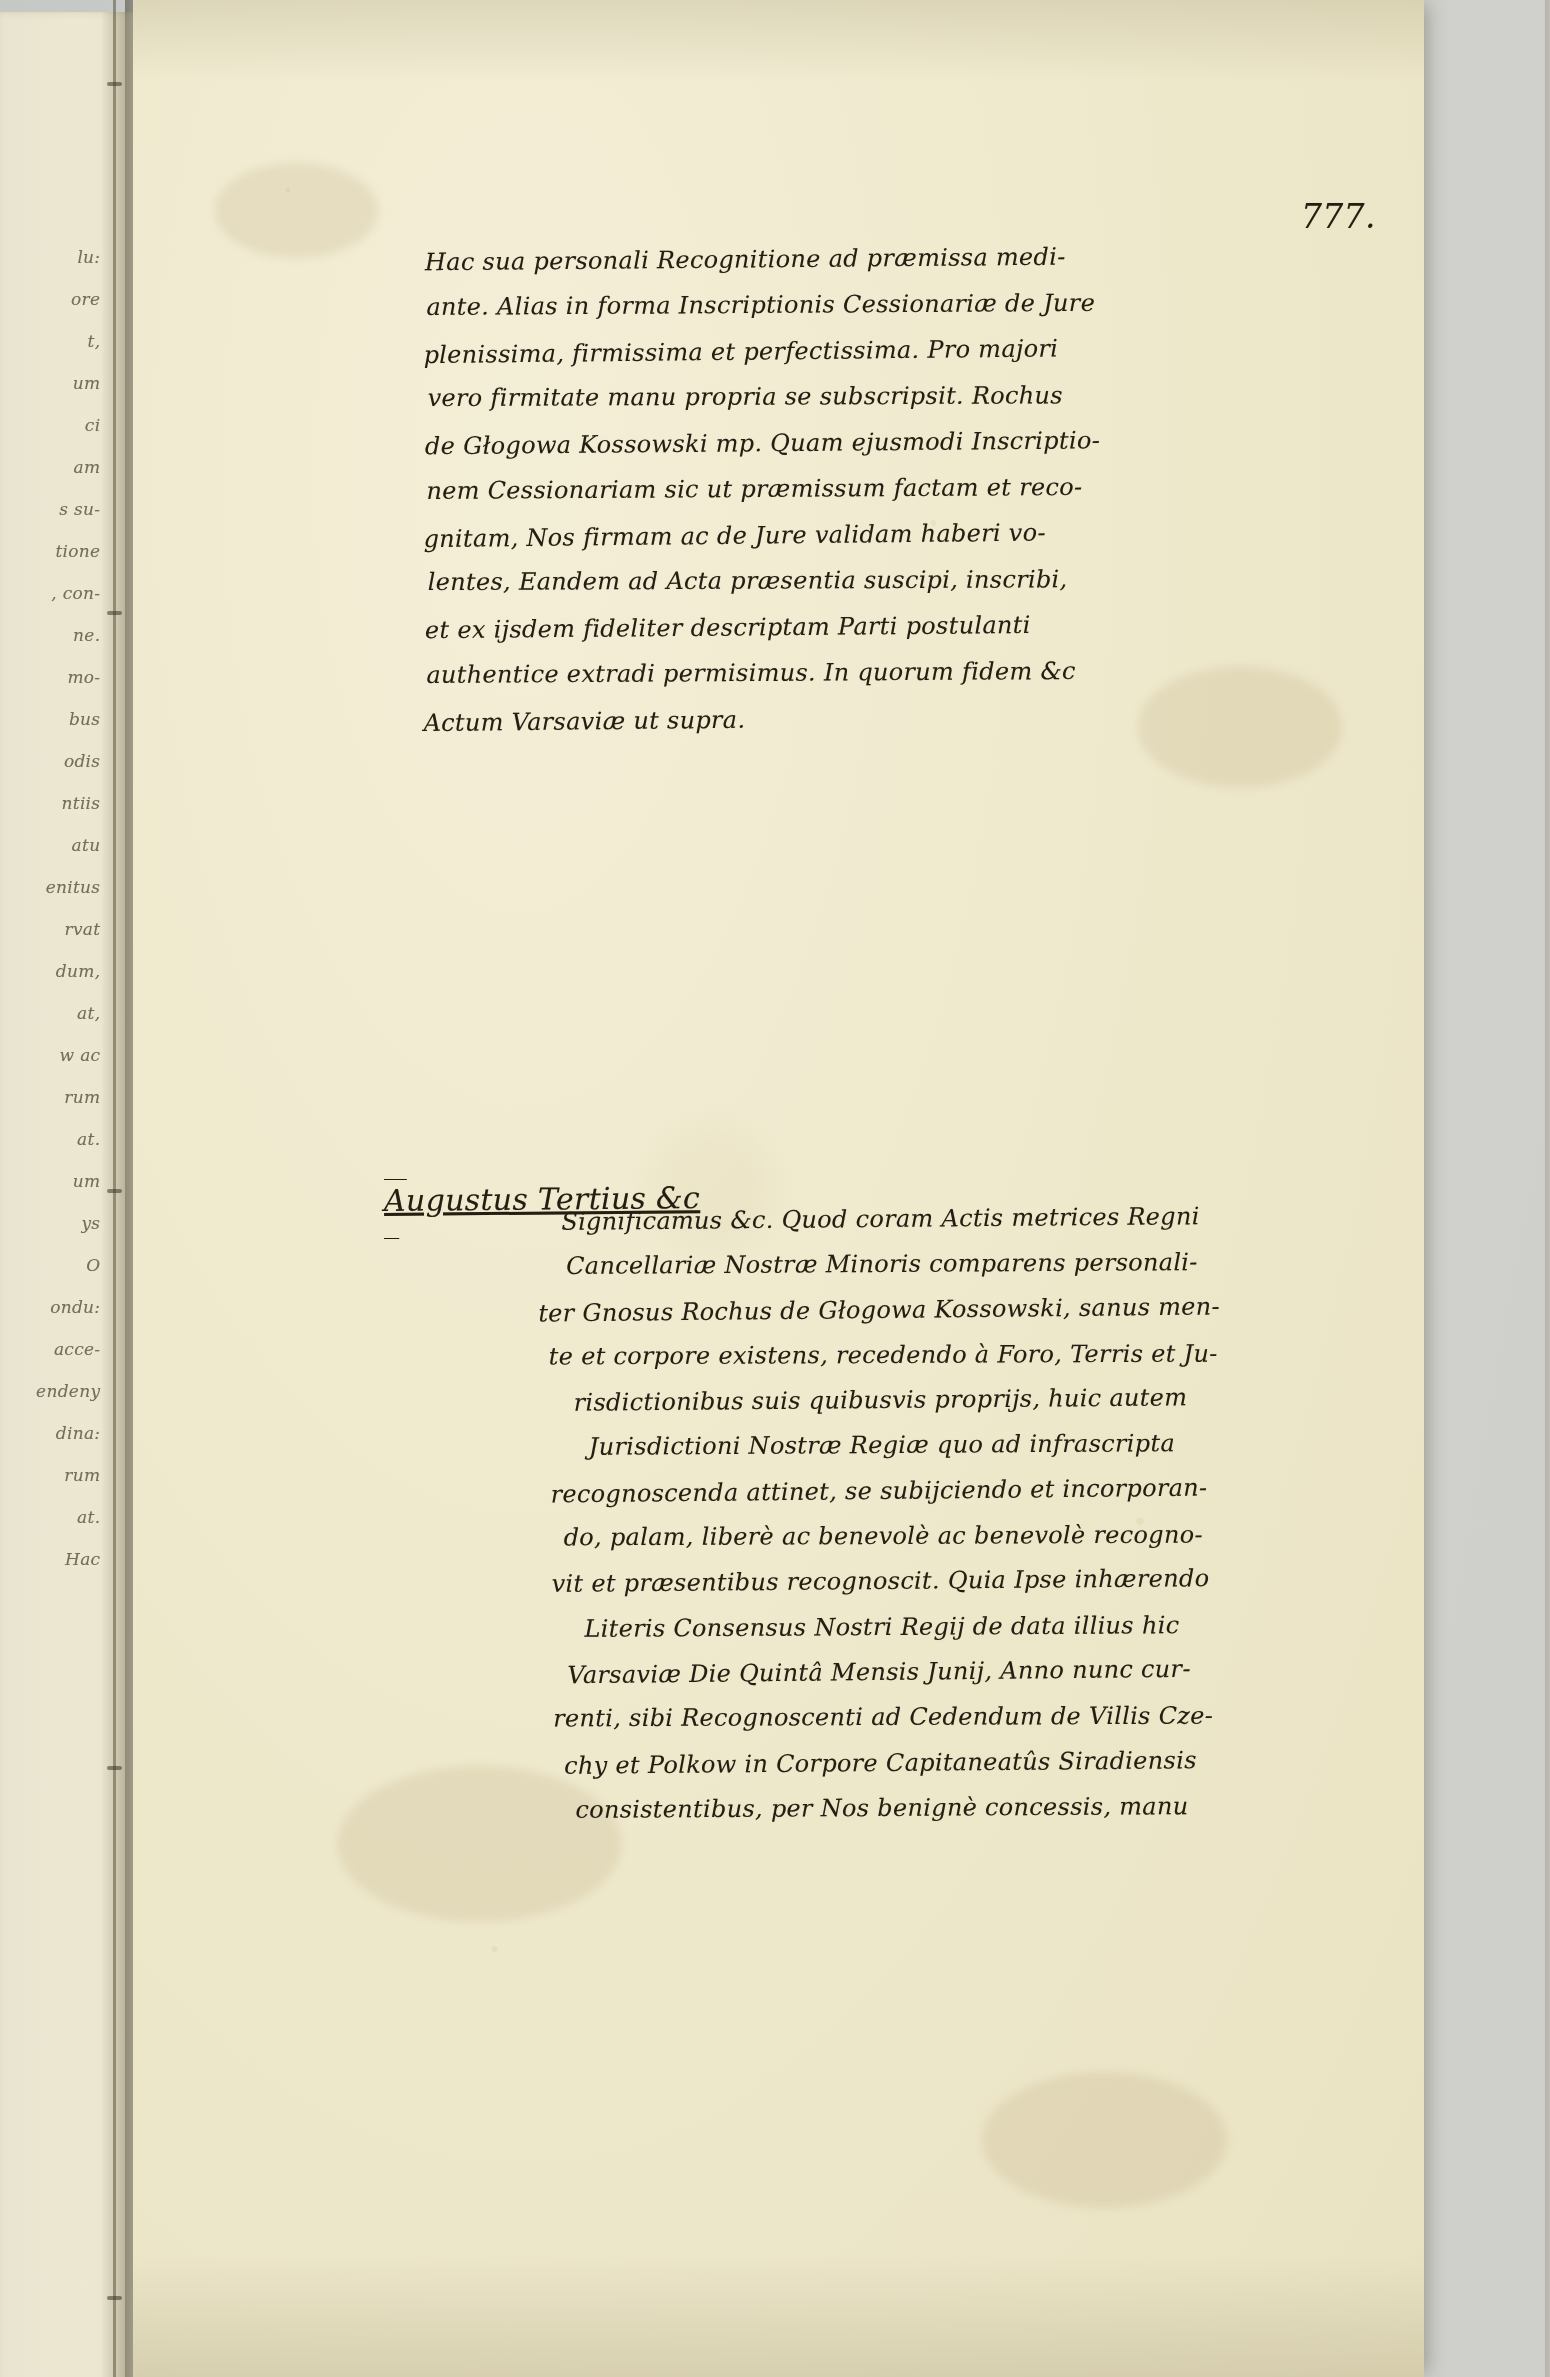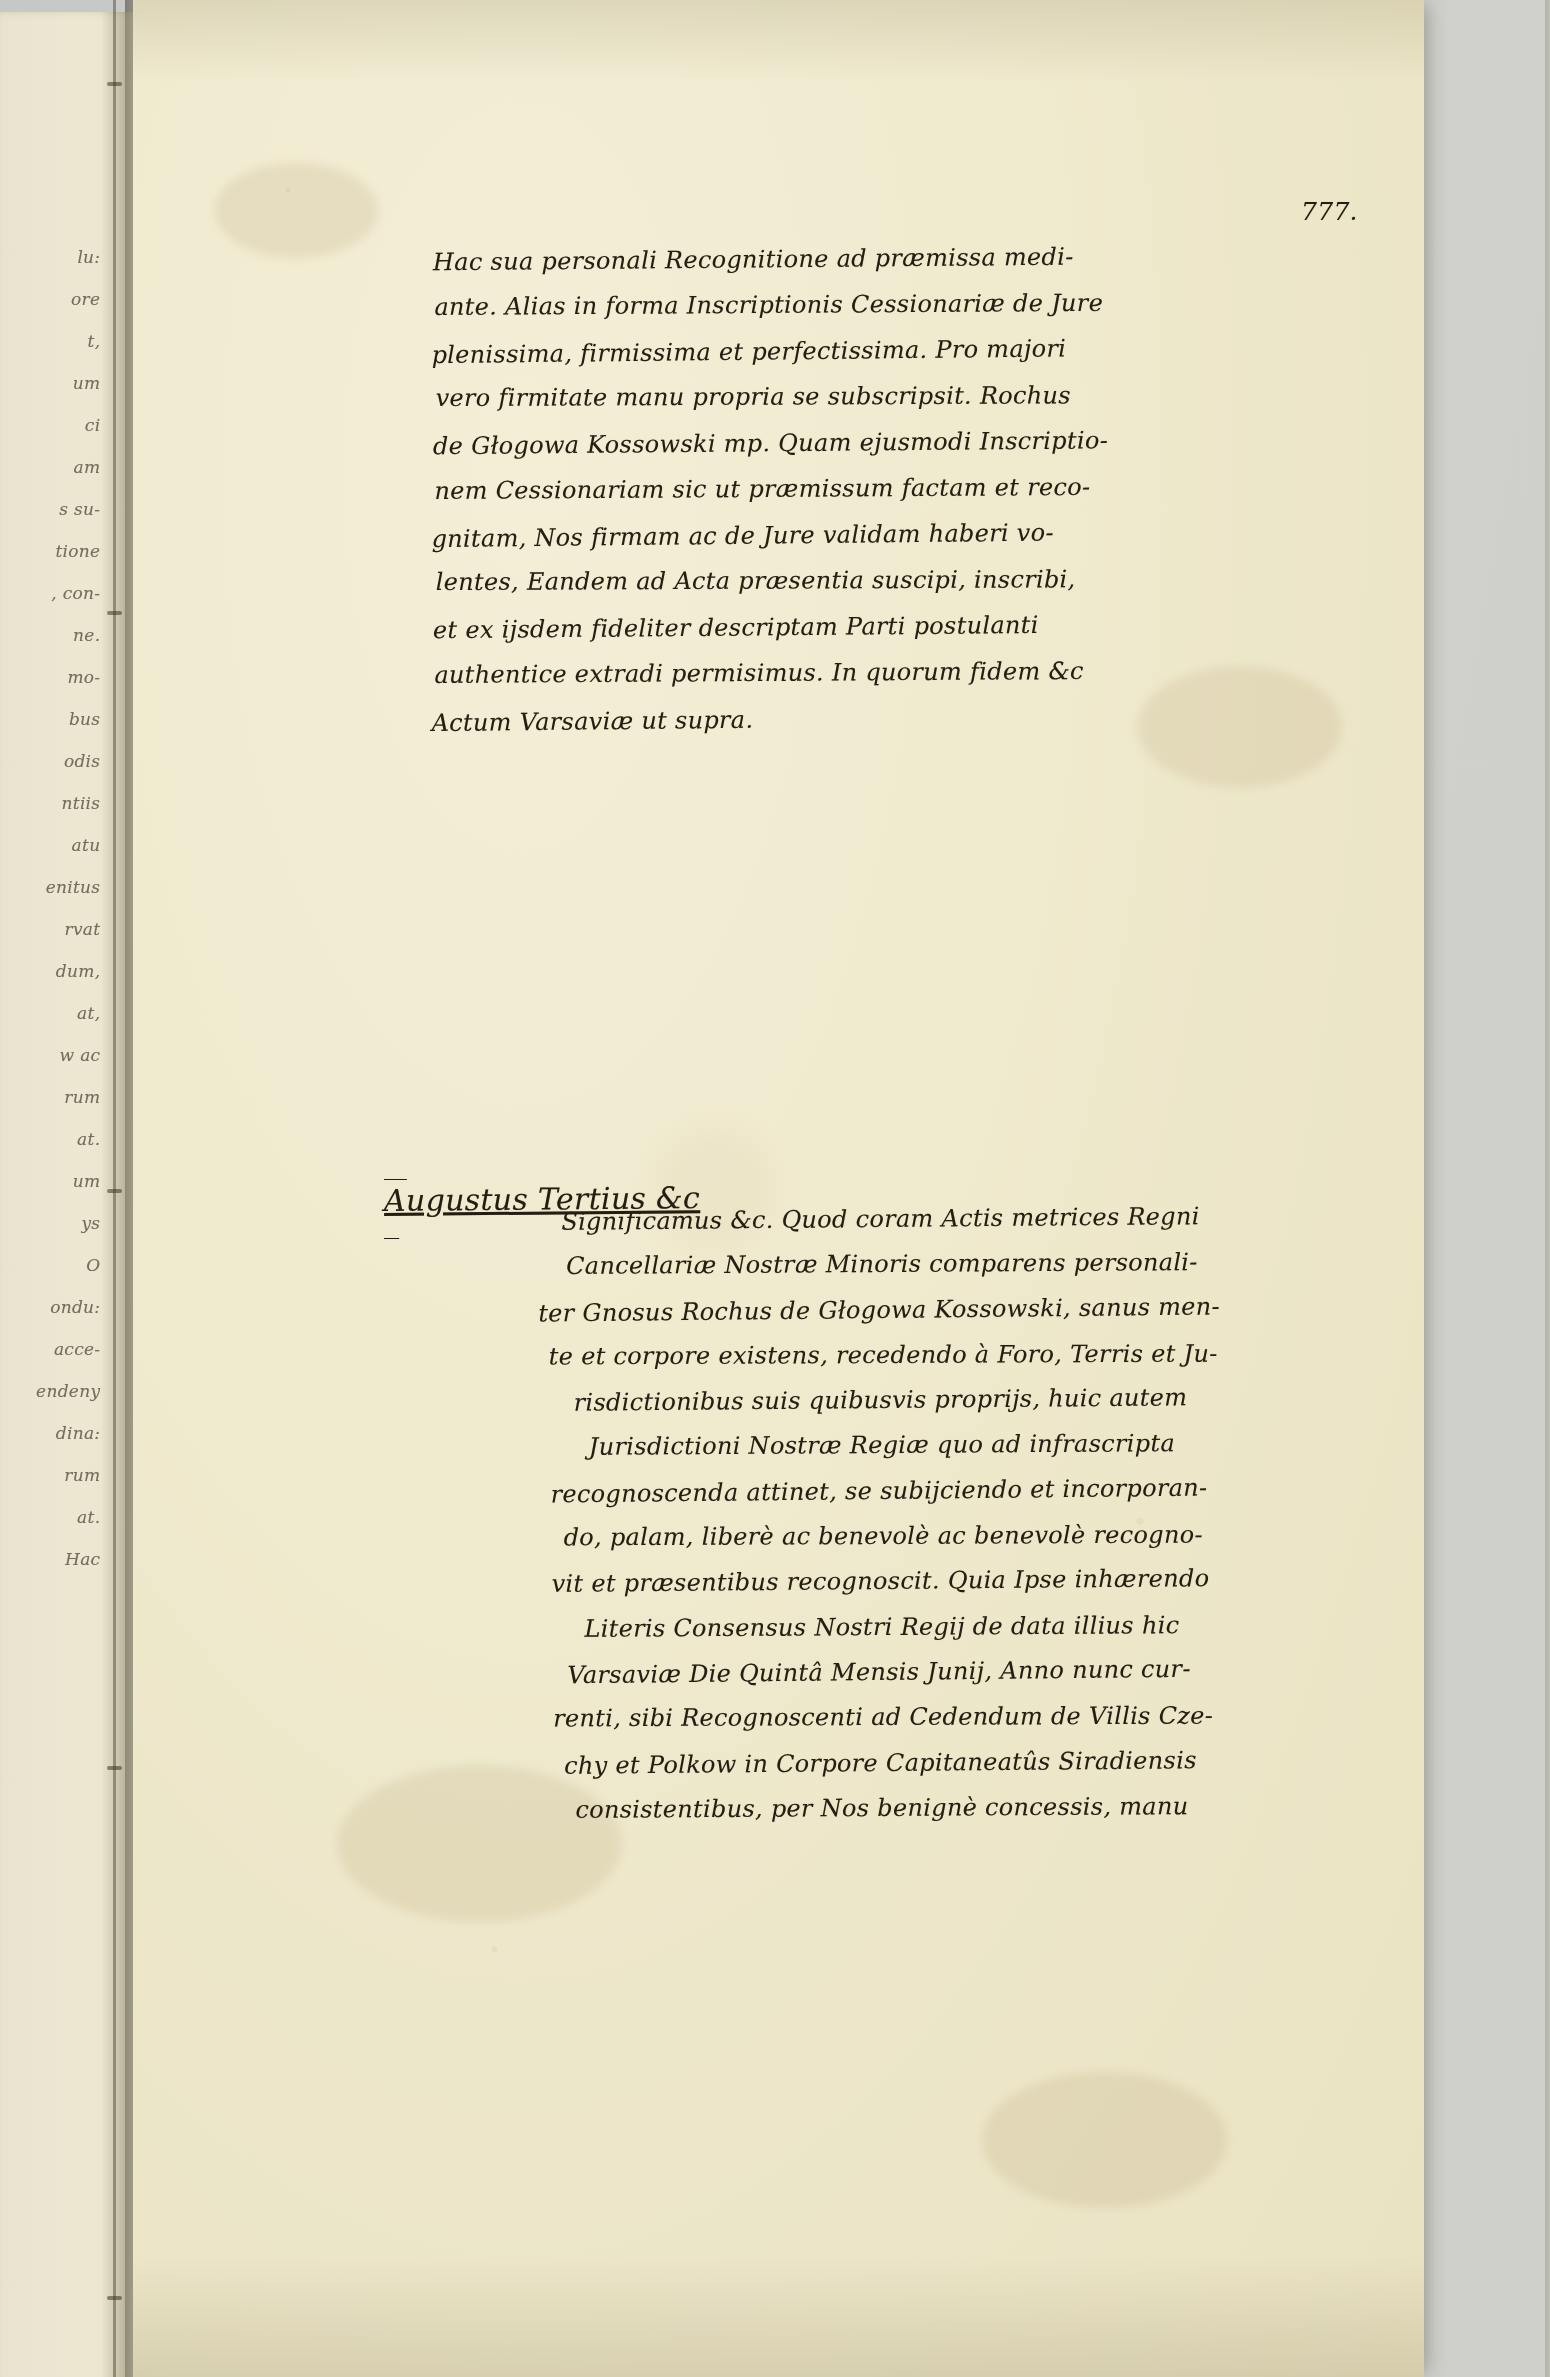--- a/index.html
+++ b/index.html
@@ -111,38 +111,38 @@
     letter-spacing: 0.3px;
     white-space: pre;
     transform-origin: left center;
     text-shadow: 0 0 0.7px rgba(60,50,25,0.35);
   }
 
   .folio {
     position: absolute;
     left: 1168px;
     top: 197px;
-    font-size: 25px;
+    font-size: 33px;
   }
 
   
   .block { position: absolute; }
   .line {
     position: relative;
     font-size: 24px;
     line-height: 27px;
     margin-bottom: 19px;
     white-space: pre;
   }
   .line.l0  { transform: rotate(-0.5deg); }
   .line.l1  { transform: rotate(-0.35deg) translateX(1.4px); }
   .line.l2  { transform: rotate(-0.6deg) translateX(-1.4px); }
   .line.l3  { transform: rotate(-0.25deg) translateX(2.7px); }
 
-  #para-1 { left: 300px; top: 245px; width: 965px; }
+  #para-1 { left: 292px; top: 245px; width: 965px; }
 
   #heading-cedit {
     left: 258px;
     top: 897px;
     width: 1019px;
   }
   #heading-cedit .line {
     font-size: 31px;
     line-height: 34px;
     margin-bottom: 20.4px;

